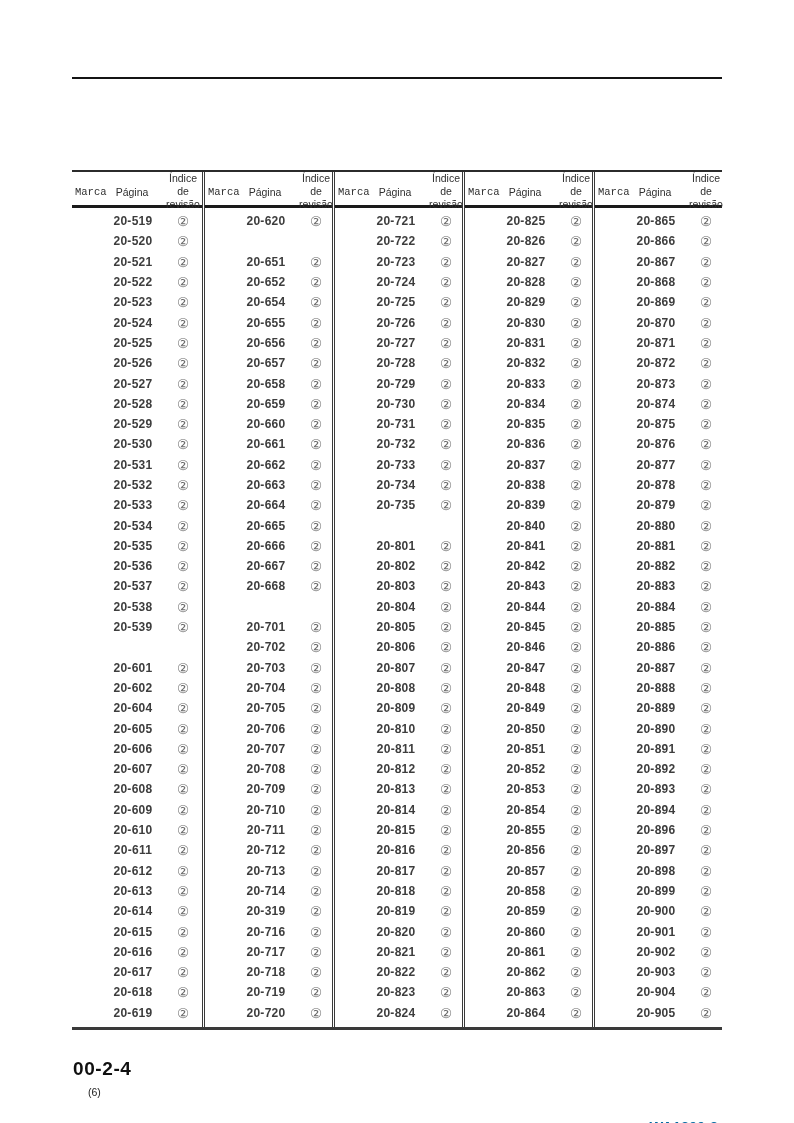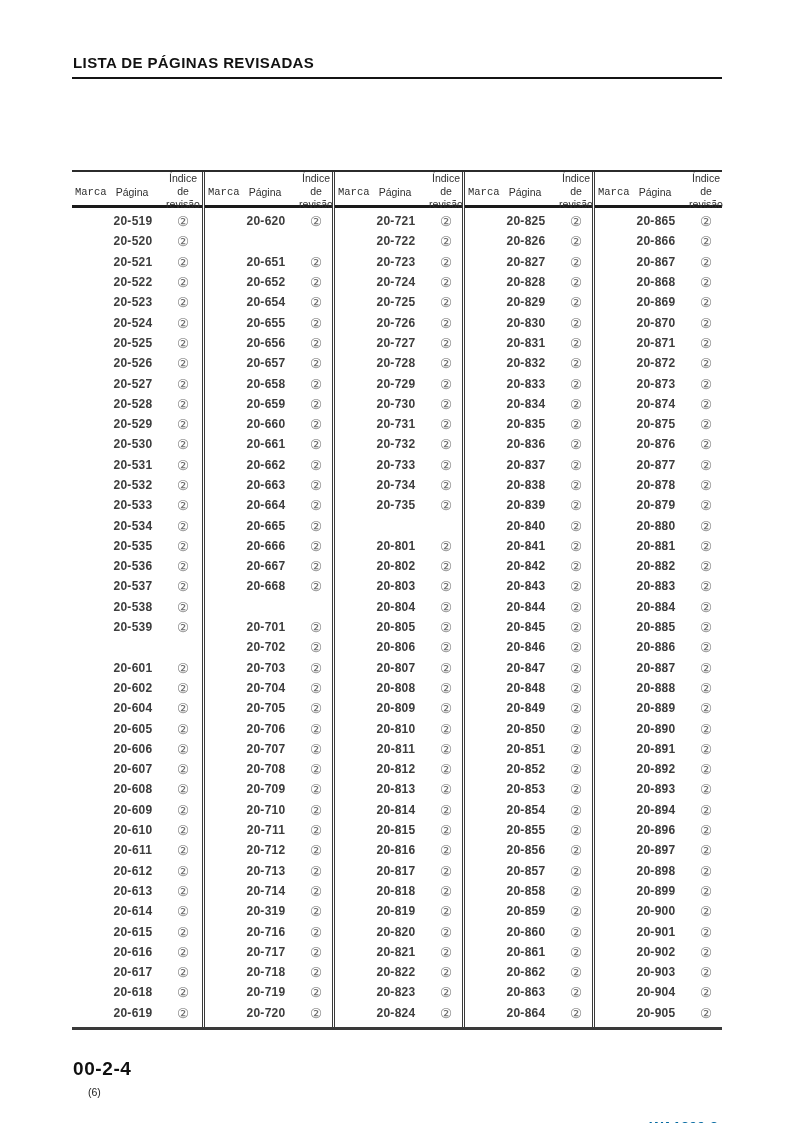--- a/index.html
+++ b/index.html
@@ -92,21 +92,20 @@
     position: absolute; right: 76px; top: 1119px;
     font-size: 14.5px; font-weight: bold;
     color: #0369a1;
   }
 </style>
 </head>
 <body>
 
 <div class="page">
 
-  <div class="title">LISTA DE PÁGINAS REVISADAS</div>
   <div class="title-rule"></div>
 
   <div class="table">
 
     <div class="group">
       <div class="group-header">
         <span class="gh-marca">Marca</span>
         <span class="gh-pagina">Página</span>
         <span class="gh-indice"><span>Índice de</span><br><span>revisão</span></span>
       </div>

